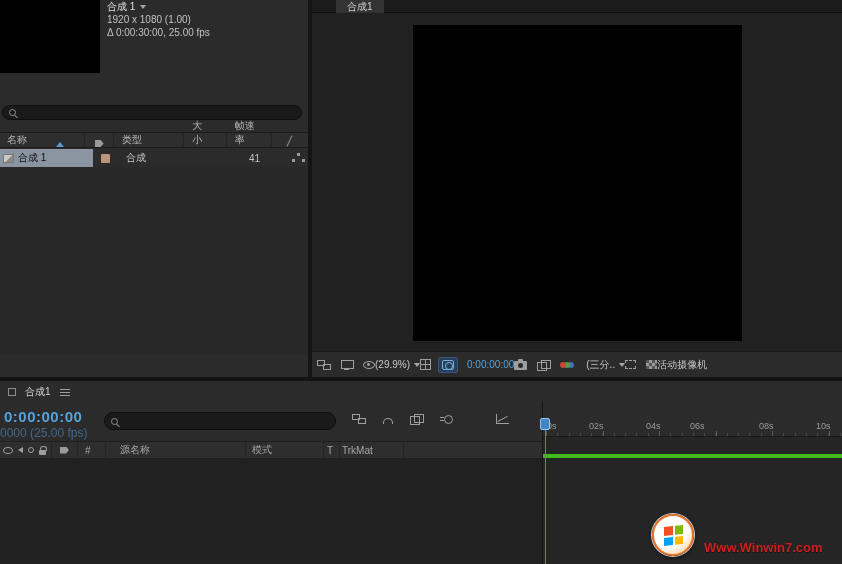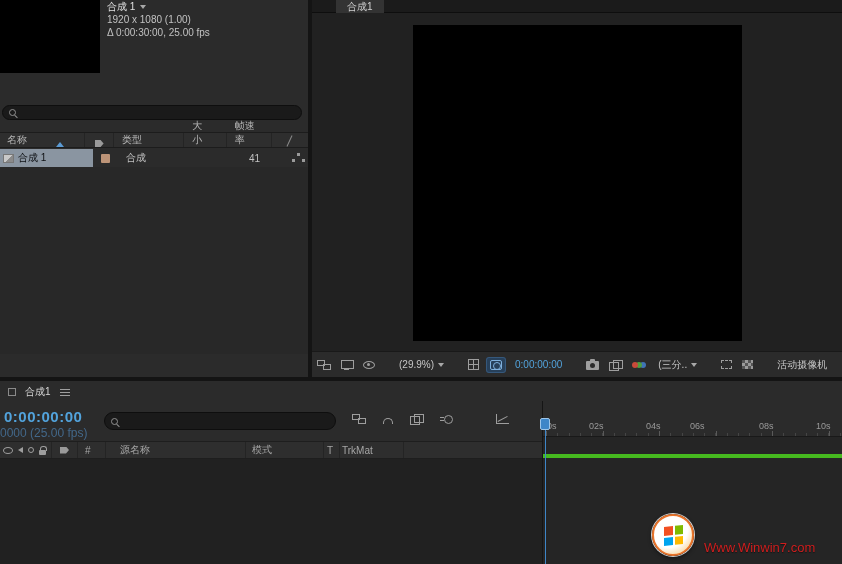--- a/index.html
+++ b/index.html
@@ -1,20 +1,20 @@
 <!DOCTYPE html>
 <html style="--timecode: #52a3dc; --green: #46b91f; --playhead: #3e86c8; --selection: #8a95a1; --swatch: #bd9478;"><head>
 <meta charset="utf-8">
 <style>
   *{margin:0;padding:0;box-sizing:border-box}
   html,body{width:842px;height:564px;overflow:hidden;background:#141414;
     font-family:"Liberation Sans","DejaVu Sans",sans-serif}
   .app{position:relative;width:842px;height:564px;background:#141414;font-size:10px;color:#c6c6c6}
   .ic{position:relative;display:inline-block;flex:none}
-  .ml4{margin-left:4px}.ml8{margin-left:8px}.ml10{margin-left:10px}.ml12{margin-left:24px}
+  .ml4{margin-left:4px}.ml8{margin-left:8px}.ml10{margin-left:10px}.ml12{margin-left:0}
 
   
   .caret{width:0;height:0;border-left:3px solid transparent;border-right:3px solid transparent;border-top:4px solid #a8a8a8;display:inline-block}
   .tri-up{width:0;height:0;border-left:4px solid transparent;border-right:4px solid transparent;border-bottom:5px solid #5b9bd5;display:inline-block;margin-left:auto;margin-right:6px}
   .i-mag{width:7px;height:7px;border:1px solid #8f8f8f;border-radius:50%}
   .i-mag::after{content:"";position:absolute;right:-3px;bottom:-2px;width:4px;height:1px;background:#8f8f8f;transform:rotate(45deg)}
   .i-tag{width:9px;height:7px;background:#9a9a9a;clip-path:polygon(0 0,6px 0,9px 3.5px,6px 7px,0 7px)}
   .i-slash{width:8px;height:12px}
   .i-slash::before{content:"";position:absolute;left:3px;top:0;width:1px;height:12px;background:#8a8a8a;transform:rotate(25deg)}
   .i-comp{width:11px;height:9px;border:1px solid #777;background:linear-gradient(135deg,#c9c9c9 0 55%,#8a8a8a 55%)}
@@ -139,21 +139,21 @@
   .watermark{position:absolute;left:648px;top:512px;width:190px;height:50px;z-index:20}
   .wm-logo{position:absolute;left:4px;top:2px;width:42px;height:42px;border-radius:50%;
     background:radial-gradient(circle at 38% 32%,#fff 55%,#f6c06a 100%);
     border:2px solid #e8732a;box-shadow:0 0 0 1px rgba(255,255,255,.8),0 2px 4px rgba(0,0,0,.55);
     display:flex;align-items:center;justify-content:center}
   .wm-flag{width:19px;height:19px;display:grid;grid-template-columns:1fr 1fr;grid-template-rows:1fr 1fr;gap:2px;transform:skewY(-6deg)}
   .wm-flag i{display:block}
   .f1{background:#f25022}.f2{background:#7fba00}.f3{background:#00a4ef}.f4{background:#ffb900}
   .wm-text{position:absolute;left:52px;top:6px;font-size:17px;font-weight:bold;letter-spacing:1px;color:#fff;white-space:nowrap;
     text-shadow:-1px 0 0 #e2402a,1px 0 0 #e2402a,0 -1px 0 #3e8ed0,1px 1px 2px rgba(0,0,0,.6)}
-  .wm-url{position:absolute;left:56px;top:28px;font-size:13px;font-weight:normal;color:#cf1e1e;white-space:nowrap;text-shadow:0 1px 1px rgba(0,0,0,.5)}
+  .wm-url{position:absolute;left:56px;top:28px;font-size:13px;font-weight:bold;color:#cf1e1e;white-space:nowrap;text-shadow:0 1px 1px rgba(0,0,0,.5)}
 </style>
 </head>
 <body>
 
 <div class="app">
 
   <section class="project-panel">
     <div class="comp-thumb"></div>
 
     <div class="comp-info">

